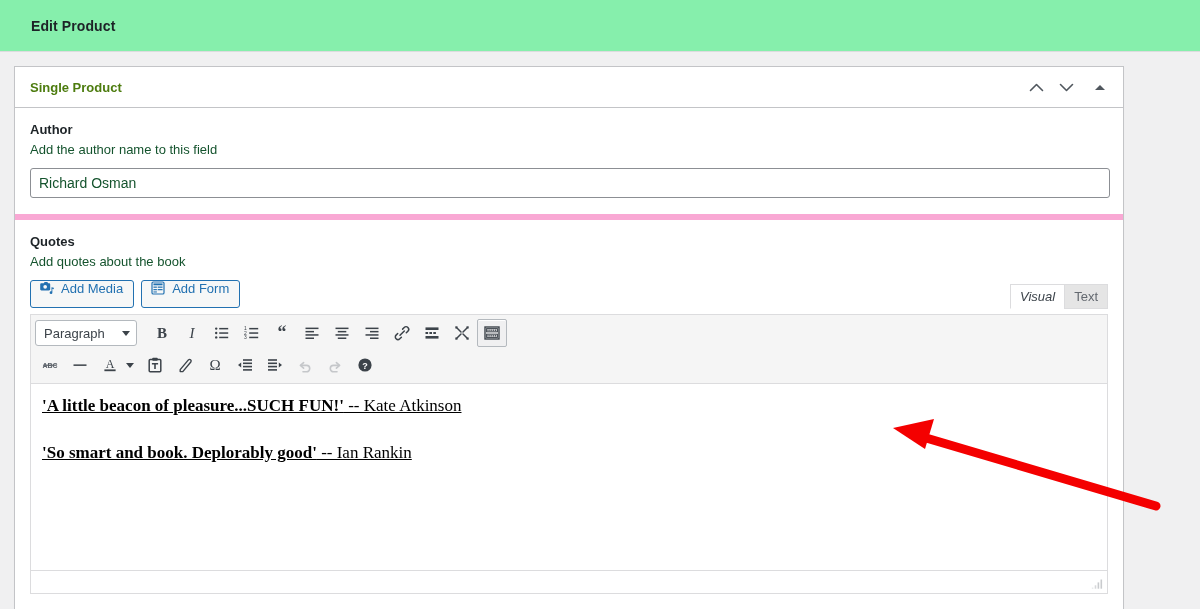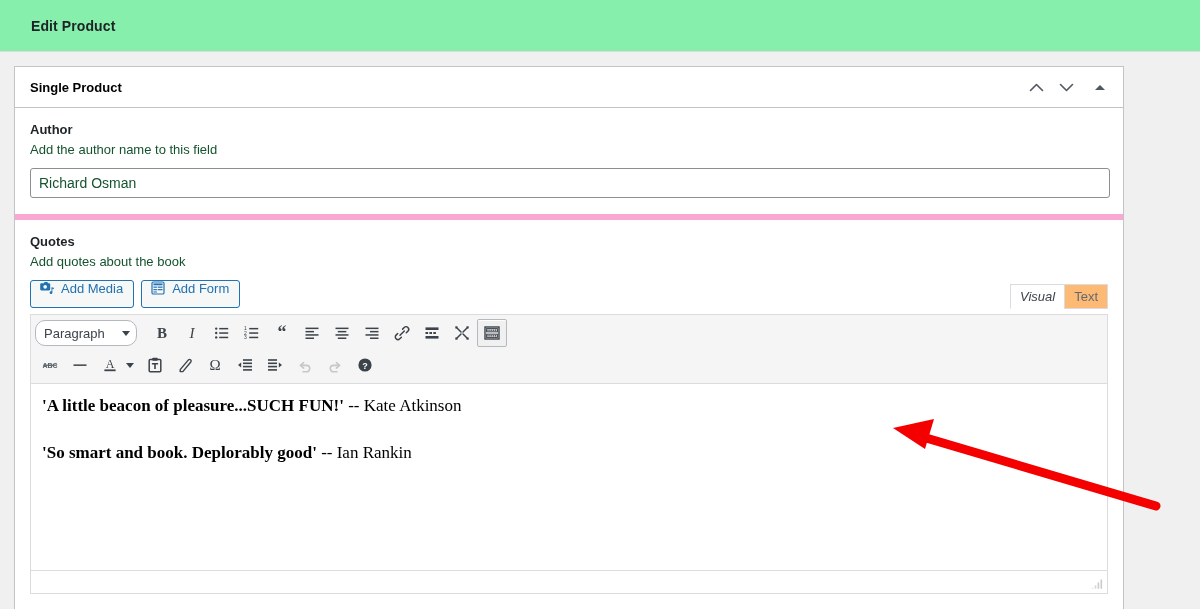--- a/index.html
+++ b/index.html
@@ -45,21 +45,21 @@
   .postbox-header {
     height: 41px;
     border-bottom: 1px solid #c3c4c7;
     display: flex;
     align-items: center;
     padding: 0 8px 0 15px;
   }
   .postbox-title {
     font-size: 13px;
     font-weight: bold;
-    color: #000000;
+    color: #4d7c0f;
     flex: 1;
   }
   .postbox-actions {
     display: flex;
     align-items: center;
   }
   .order-btn {
     width: 30px; height: 30px;
     display: flex; align-items: center; justify-content: center;
     cursor: pointer;
@@ -142,21 +142,21 @@
     bottom: -1px;
     display: flex;
     align-items: flex-end;
   }
   .ed-tab {
     height: 25px;
     line-height: 23px;
     padding: 0 9px;
     font-size: 13px;
     color: #646970;
-    background: #fdba74;
+    background: #e5e5e5;
     border: 1px solid #dcdcde;
     border-bottom-color: #dcdcde;
     margin-left: -1px;
     cursor: pointer;
     user-select: none;
   }
   .ed-tab.active {
     background: #ffffff;
     color: #3c434a;
     border-bottom-color: #ffffff;
@@ -197,21 +197,21 @@
   .tb-btn svg { display: block; }
   .tb-select {
     height: 26px;
     width: 102px;
     display: flex;
     align-items: center;
     justify-content: space-between;
     padding: 0 6px 0 8px;
     background: #fff;
     border: 1px solid #b4b9be;
-    border-radius: 10px;
+    border-radius: 3px;
     font-size: 13px;
     color: #3c434a;
     margin-right: 10px;
     cursor: pointer;
   }
   .tb-caret {
     width: 0; height: 0;
     border-left: 4px solid transparent;
     border-right: 4px solid transparent;
     border-top: 5px solid #3c434a;
@@ -226,21 +226,21 @@
   .editor-iframe {
     height: 186px;
     background: #ffffff;
     padding: 10px 11px;
     font-family: "Liberation Serif", serif;
     font-size: 17px;
     color: #000000;
     line-height: 1.45;
     overflow: hidden;
   }
-  .ed-para { margin: 0 0 22px 0; }
+  .ed-para { margin: 0 0 22px 0; text-decoration: underline; }
   .ed-para:last-child { margin-bottom: 0; }
   .ed-quote { font-weight: bold; }
   .ed-attr { font-weight: normal; }
 
   .mce-statusbar {
     height: 23px;
     border-top: 1px solid #dcdcde;
     background: #ffffff;
     position: relative;
   }

